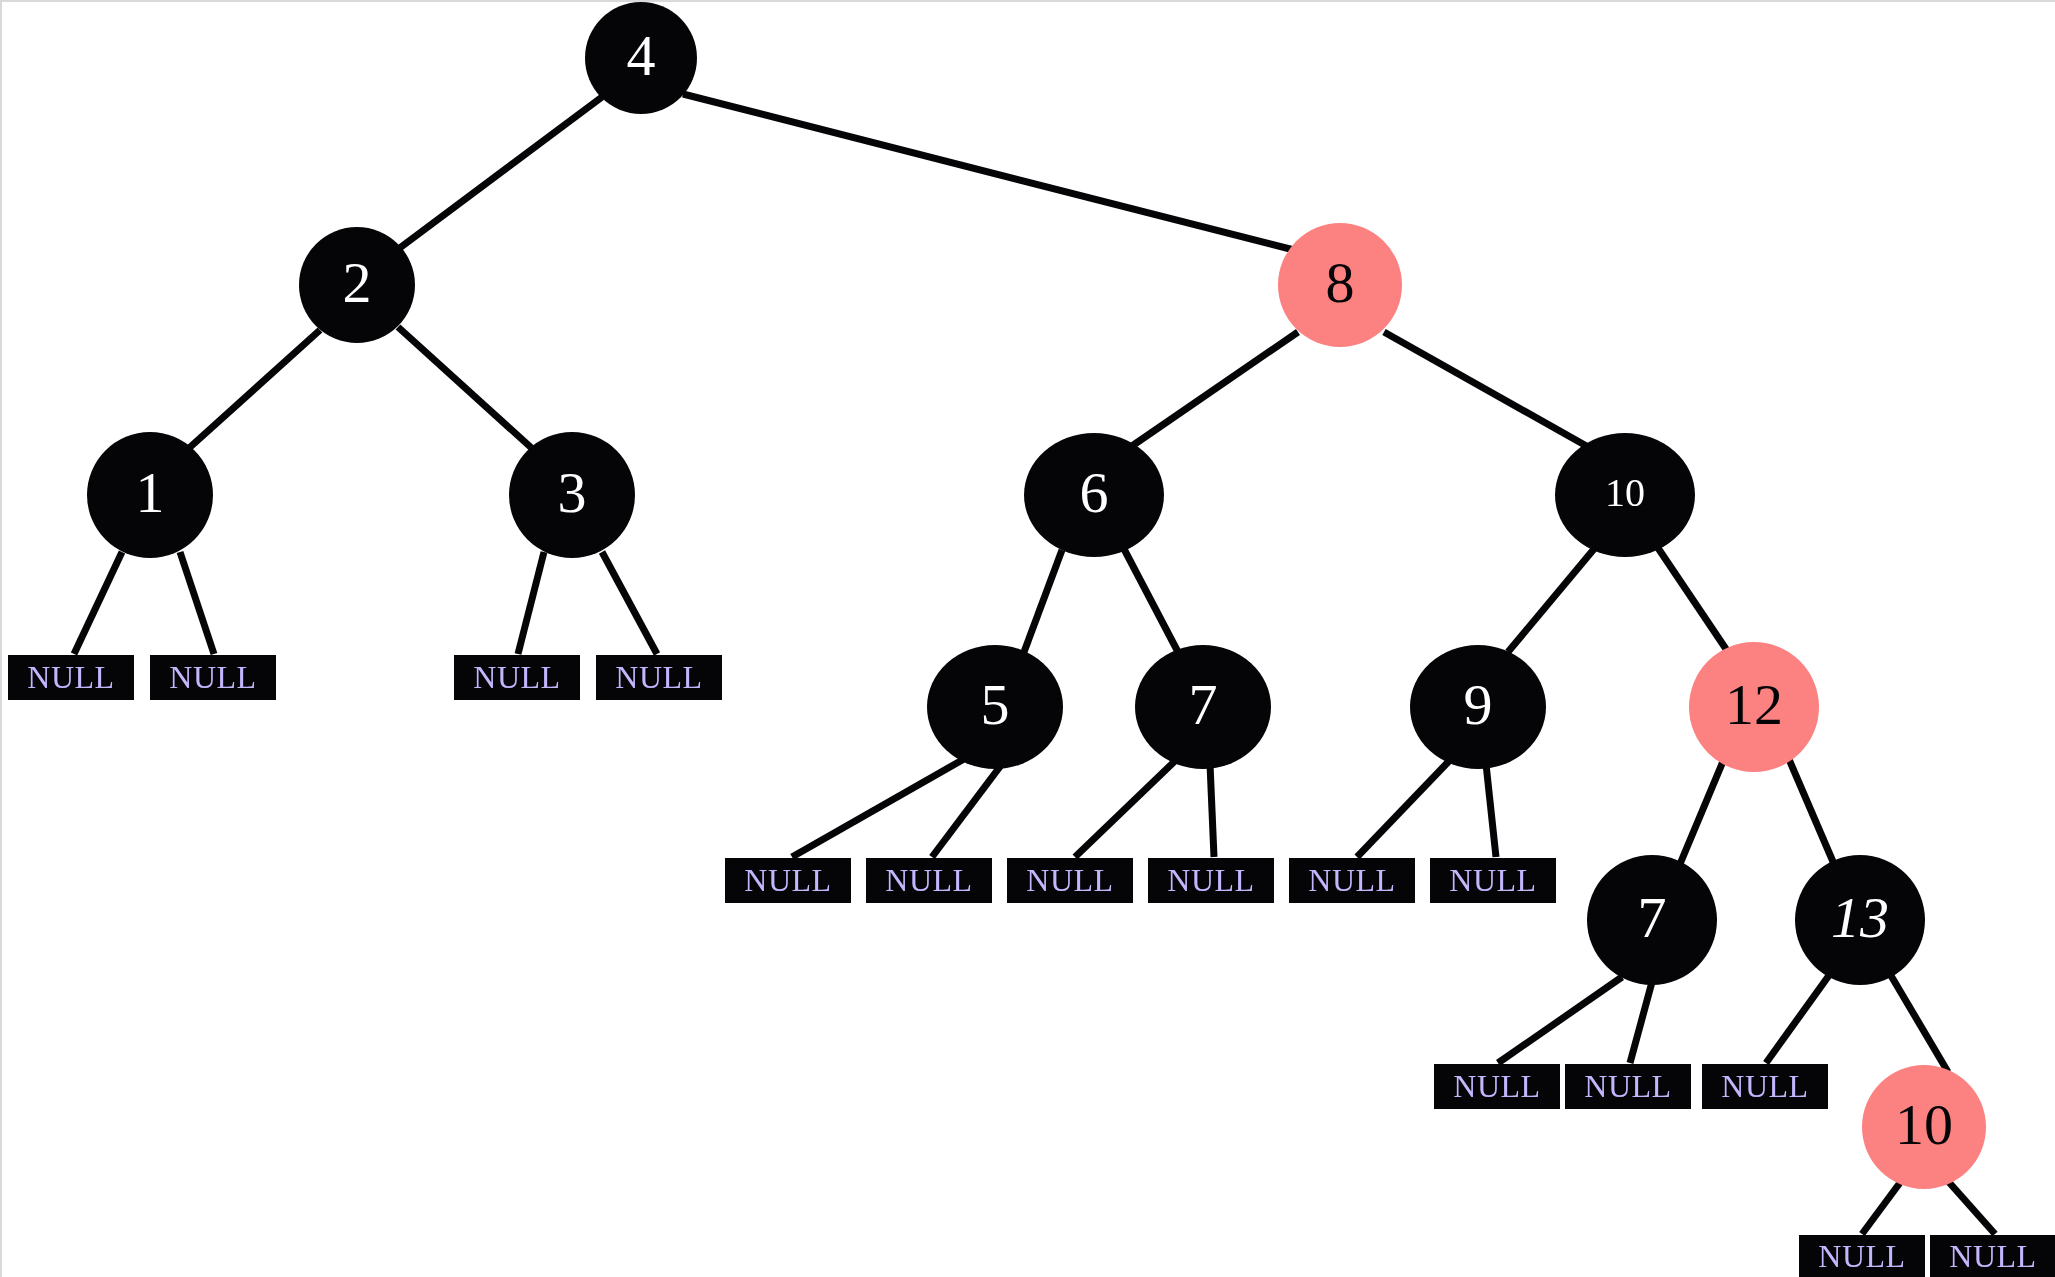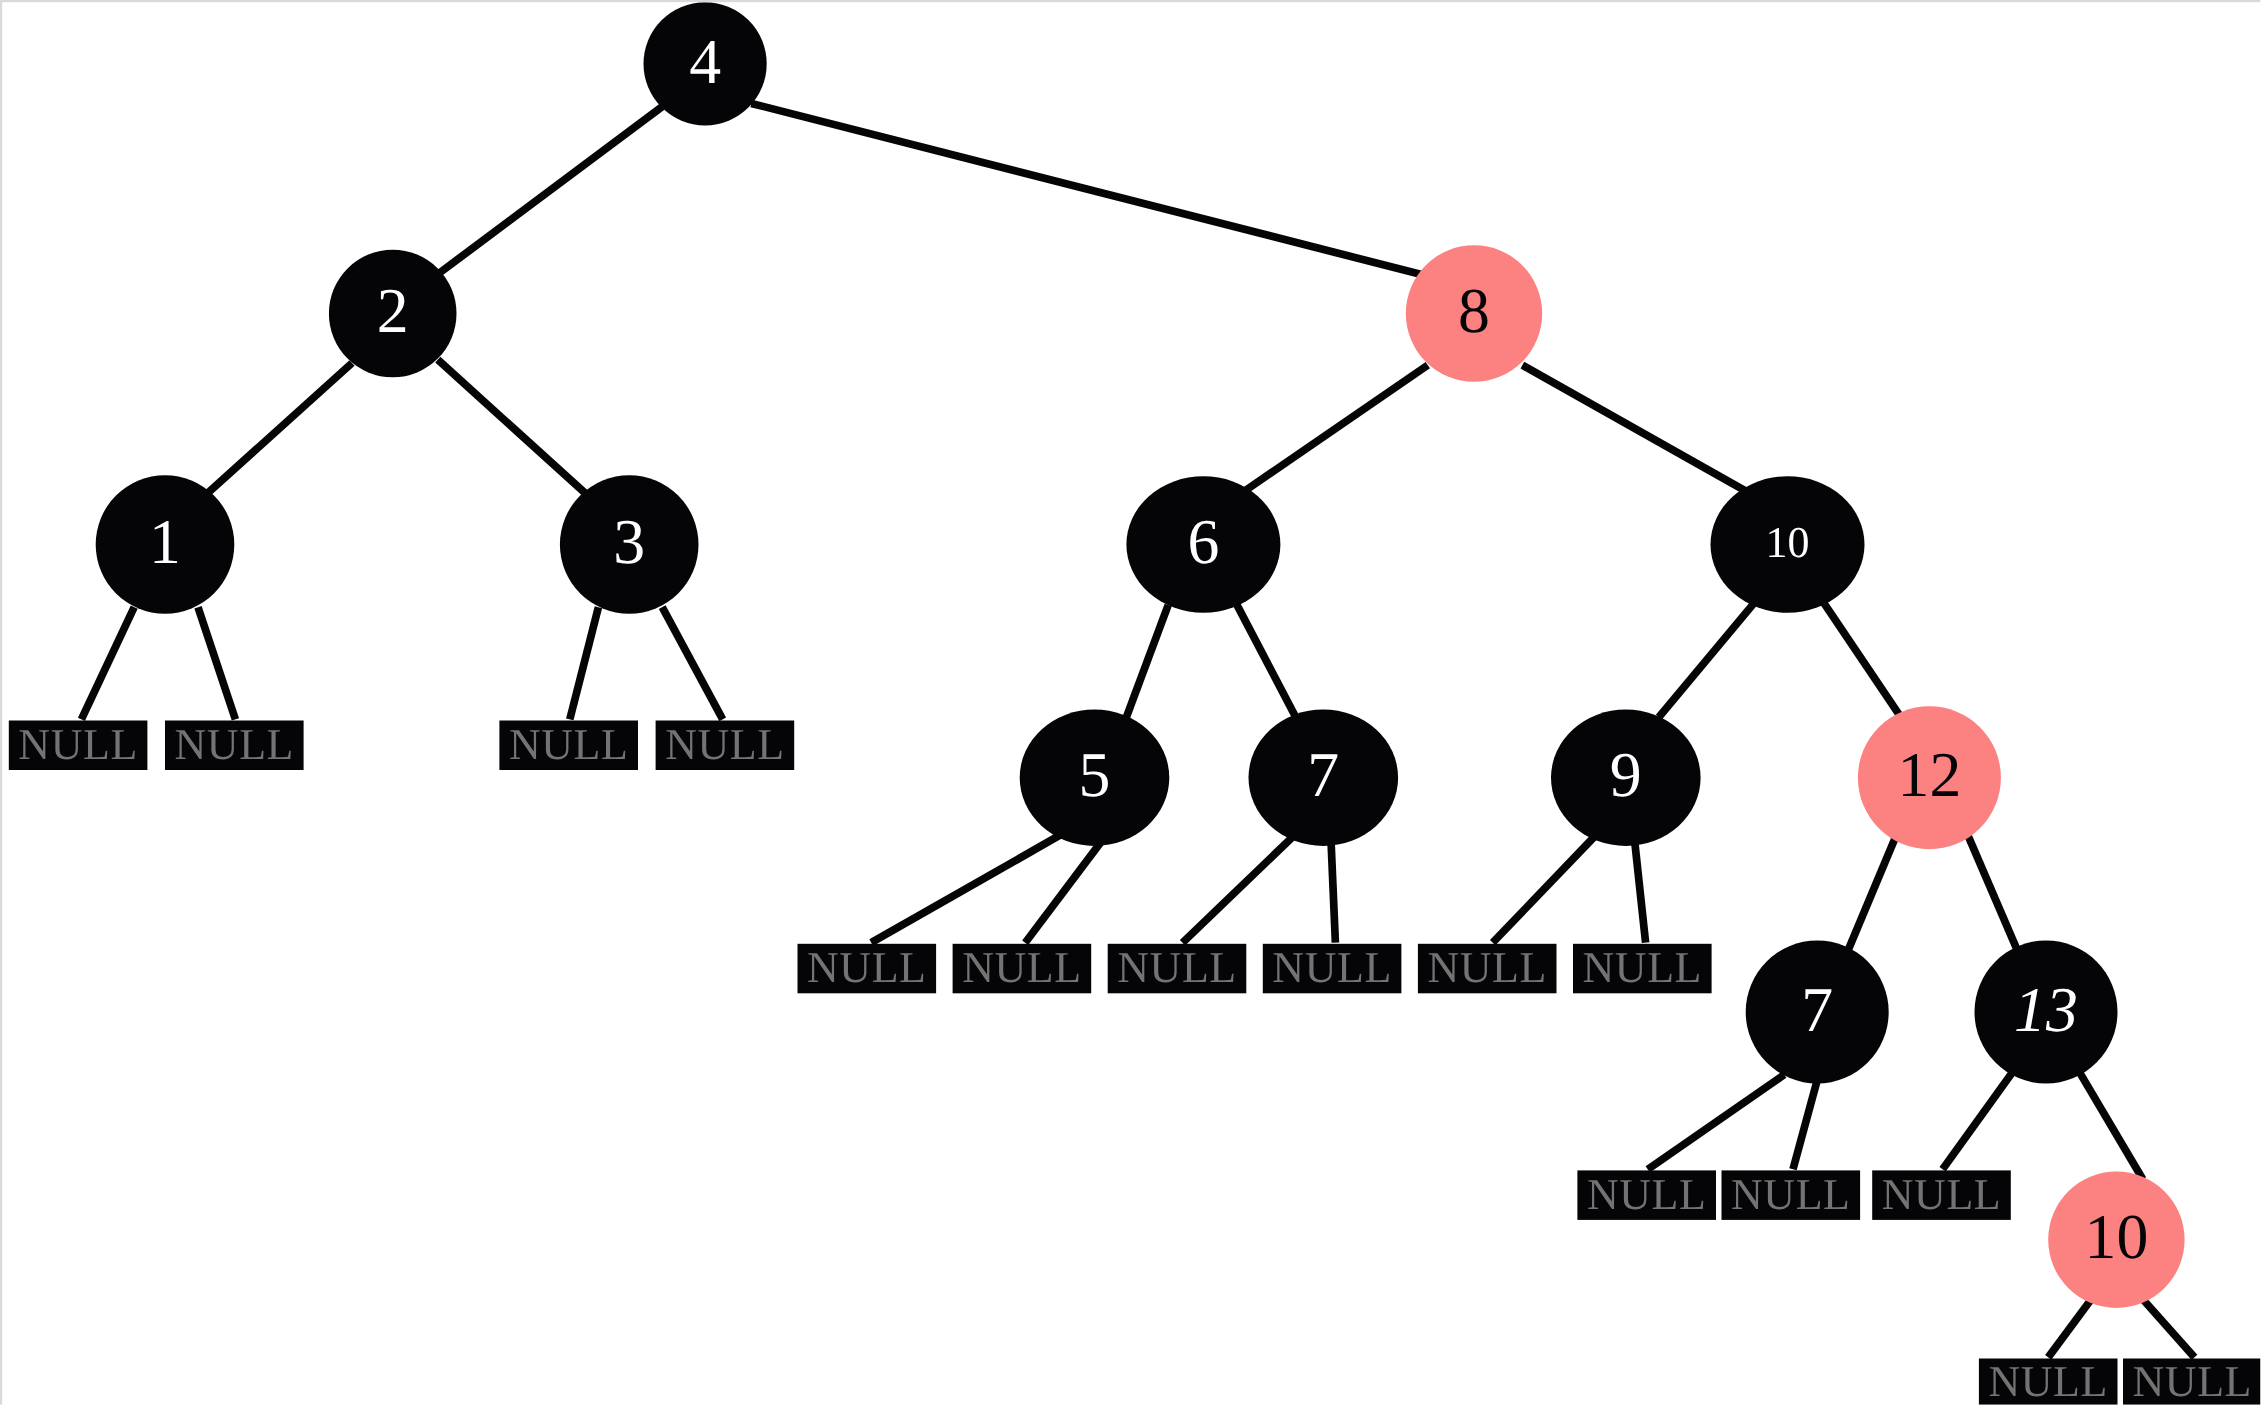--- a/index.html
+++ b/index.html
@@ -48,26 +48,26 @@
     background: #fc8181;
     color: #050508;
   }
   .node-label {
     display: block;
     transform: translateY(-2px);
   }
   .nullbox {
     position: absolute;
     background: #050508;
-    color: #737373;
+    color: #c4b5fd;
     display: flex;
     align-items: center;
     justify-content: center;
     font-family: "Liberation Serif", "DejaVu Serif", serif;
-    font-size: 40px;
+    font-size: 32px;
     line-height: 1;
     letter-spacing: 0.5px;
     box-sizing: border-box;
     user-select: none;
   }
   .nullbox span { transform: translateY(-1px); }
 </style>
 </head>
 <body>
 

